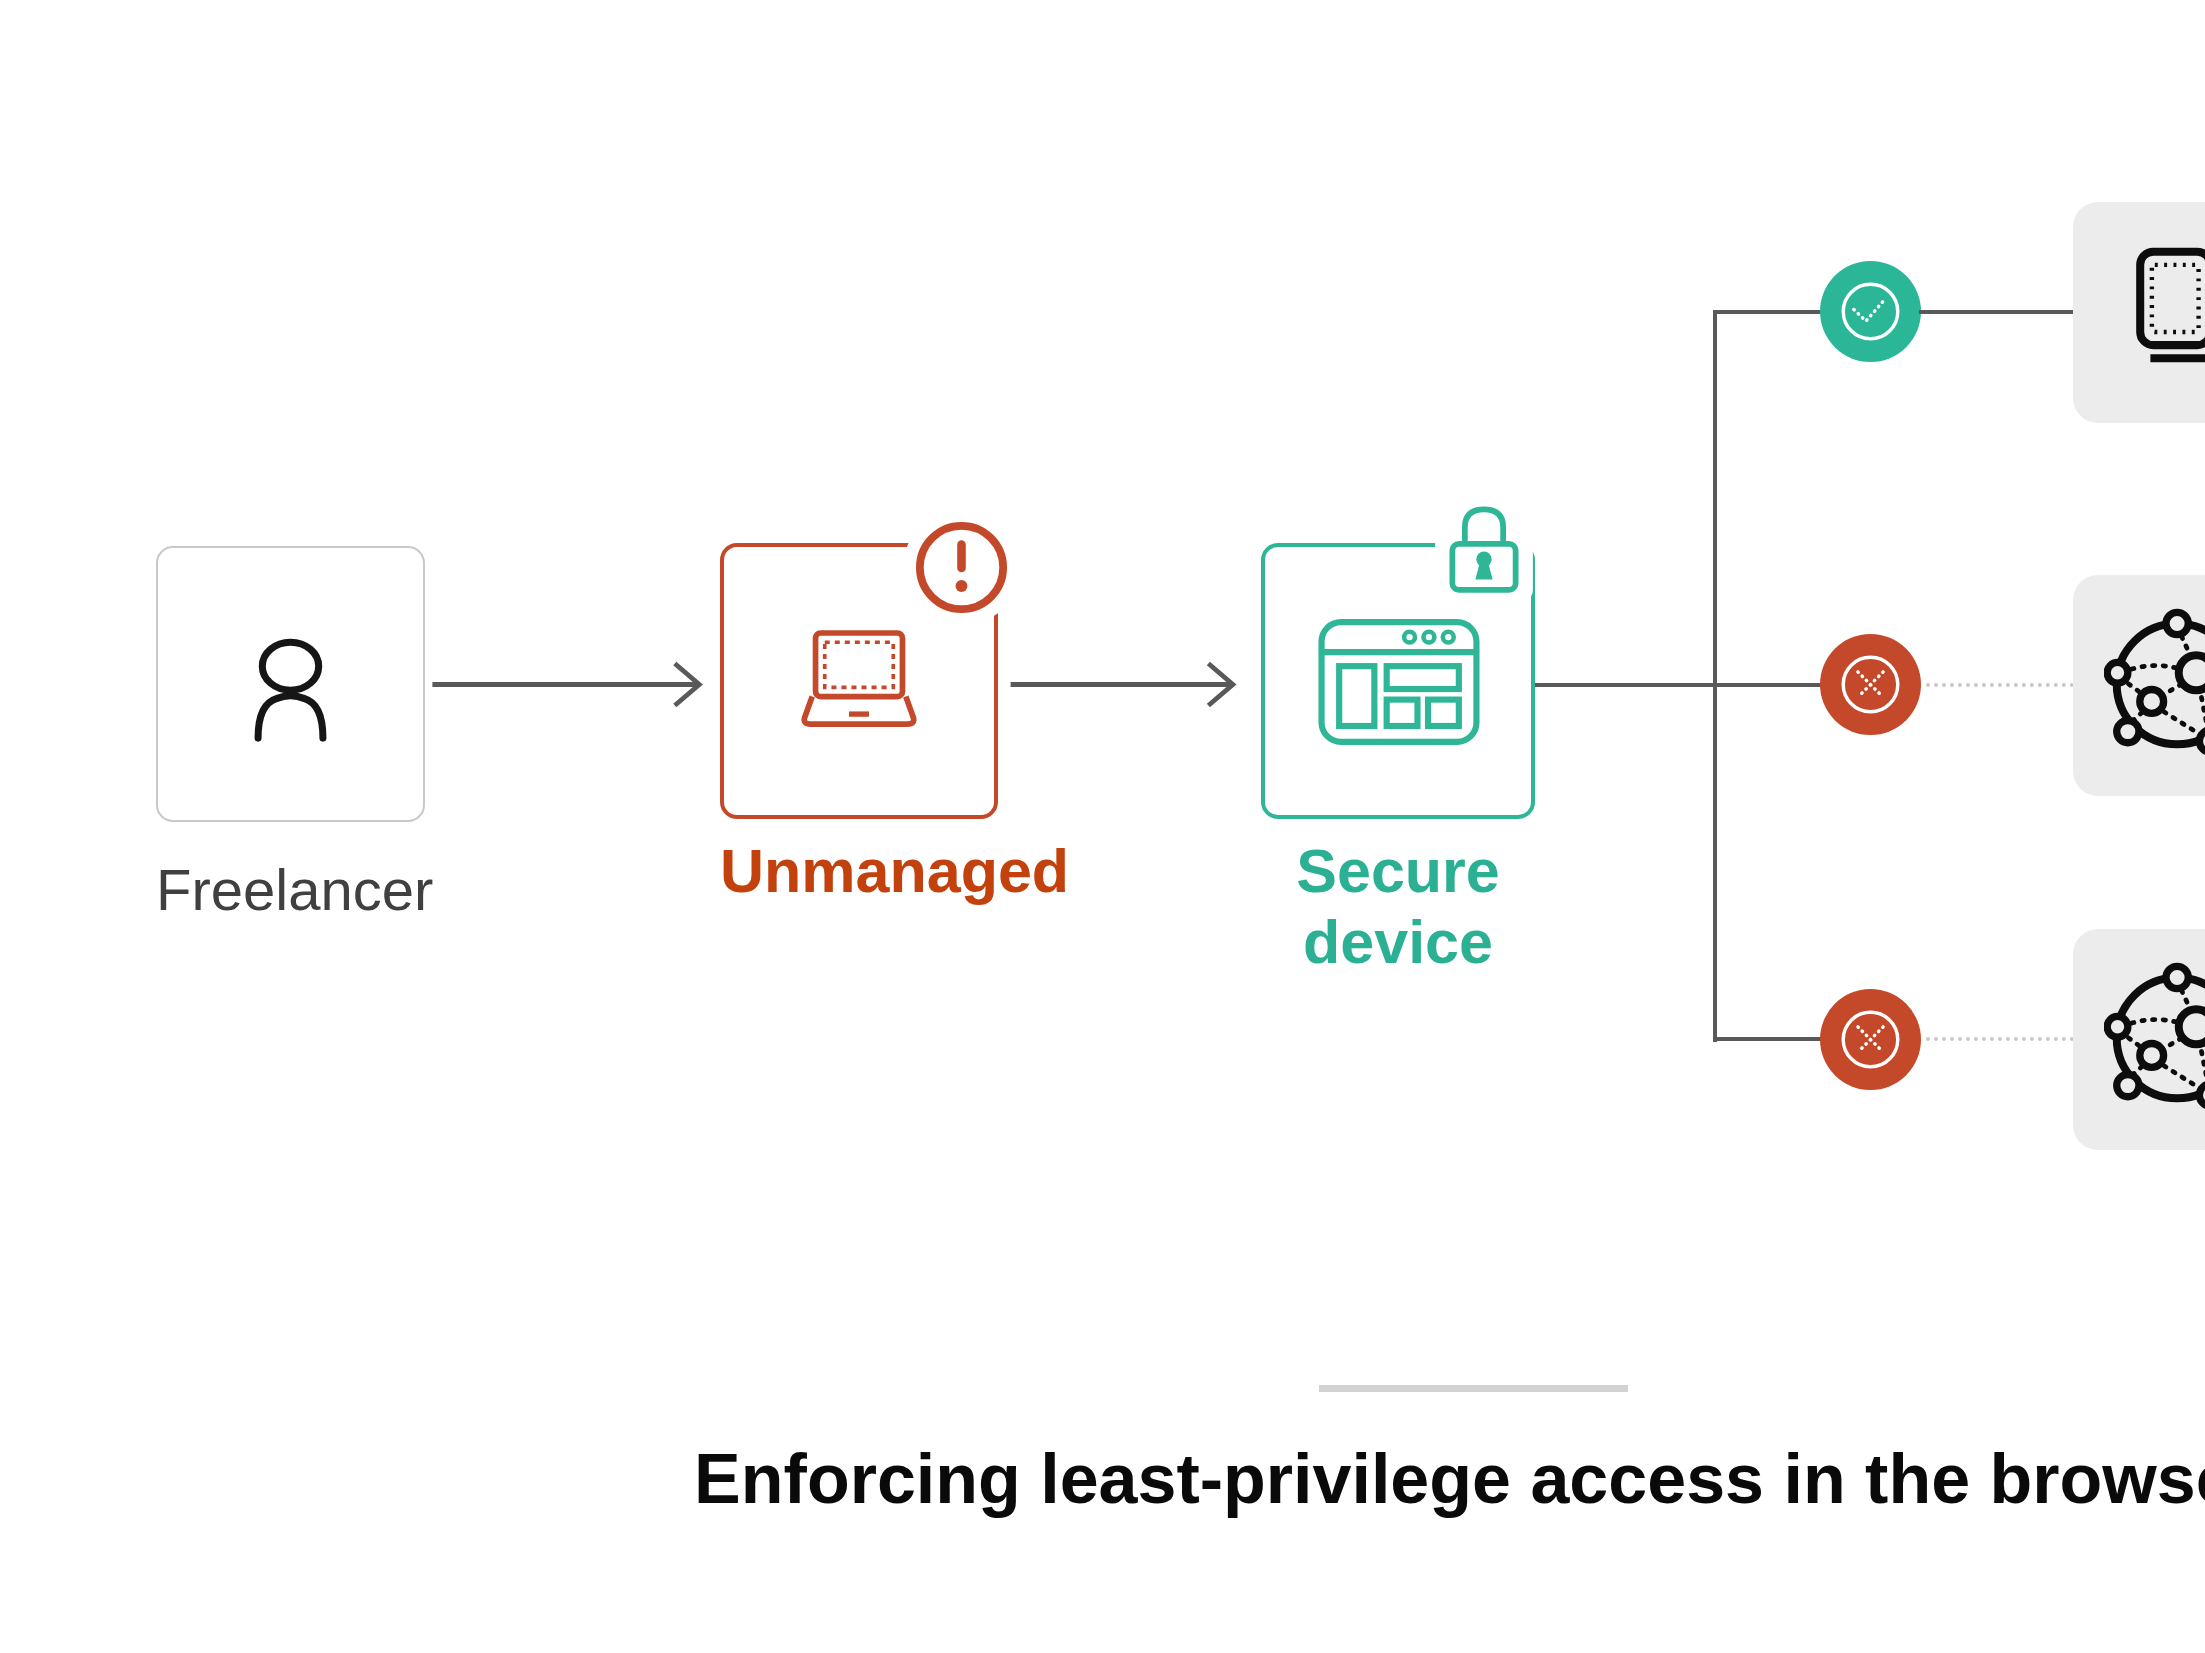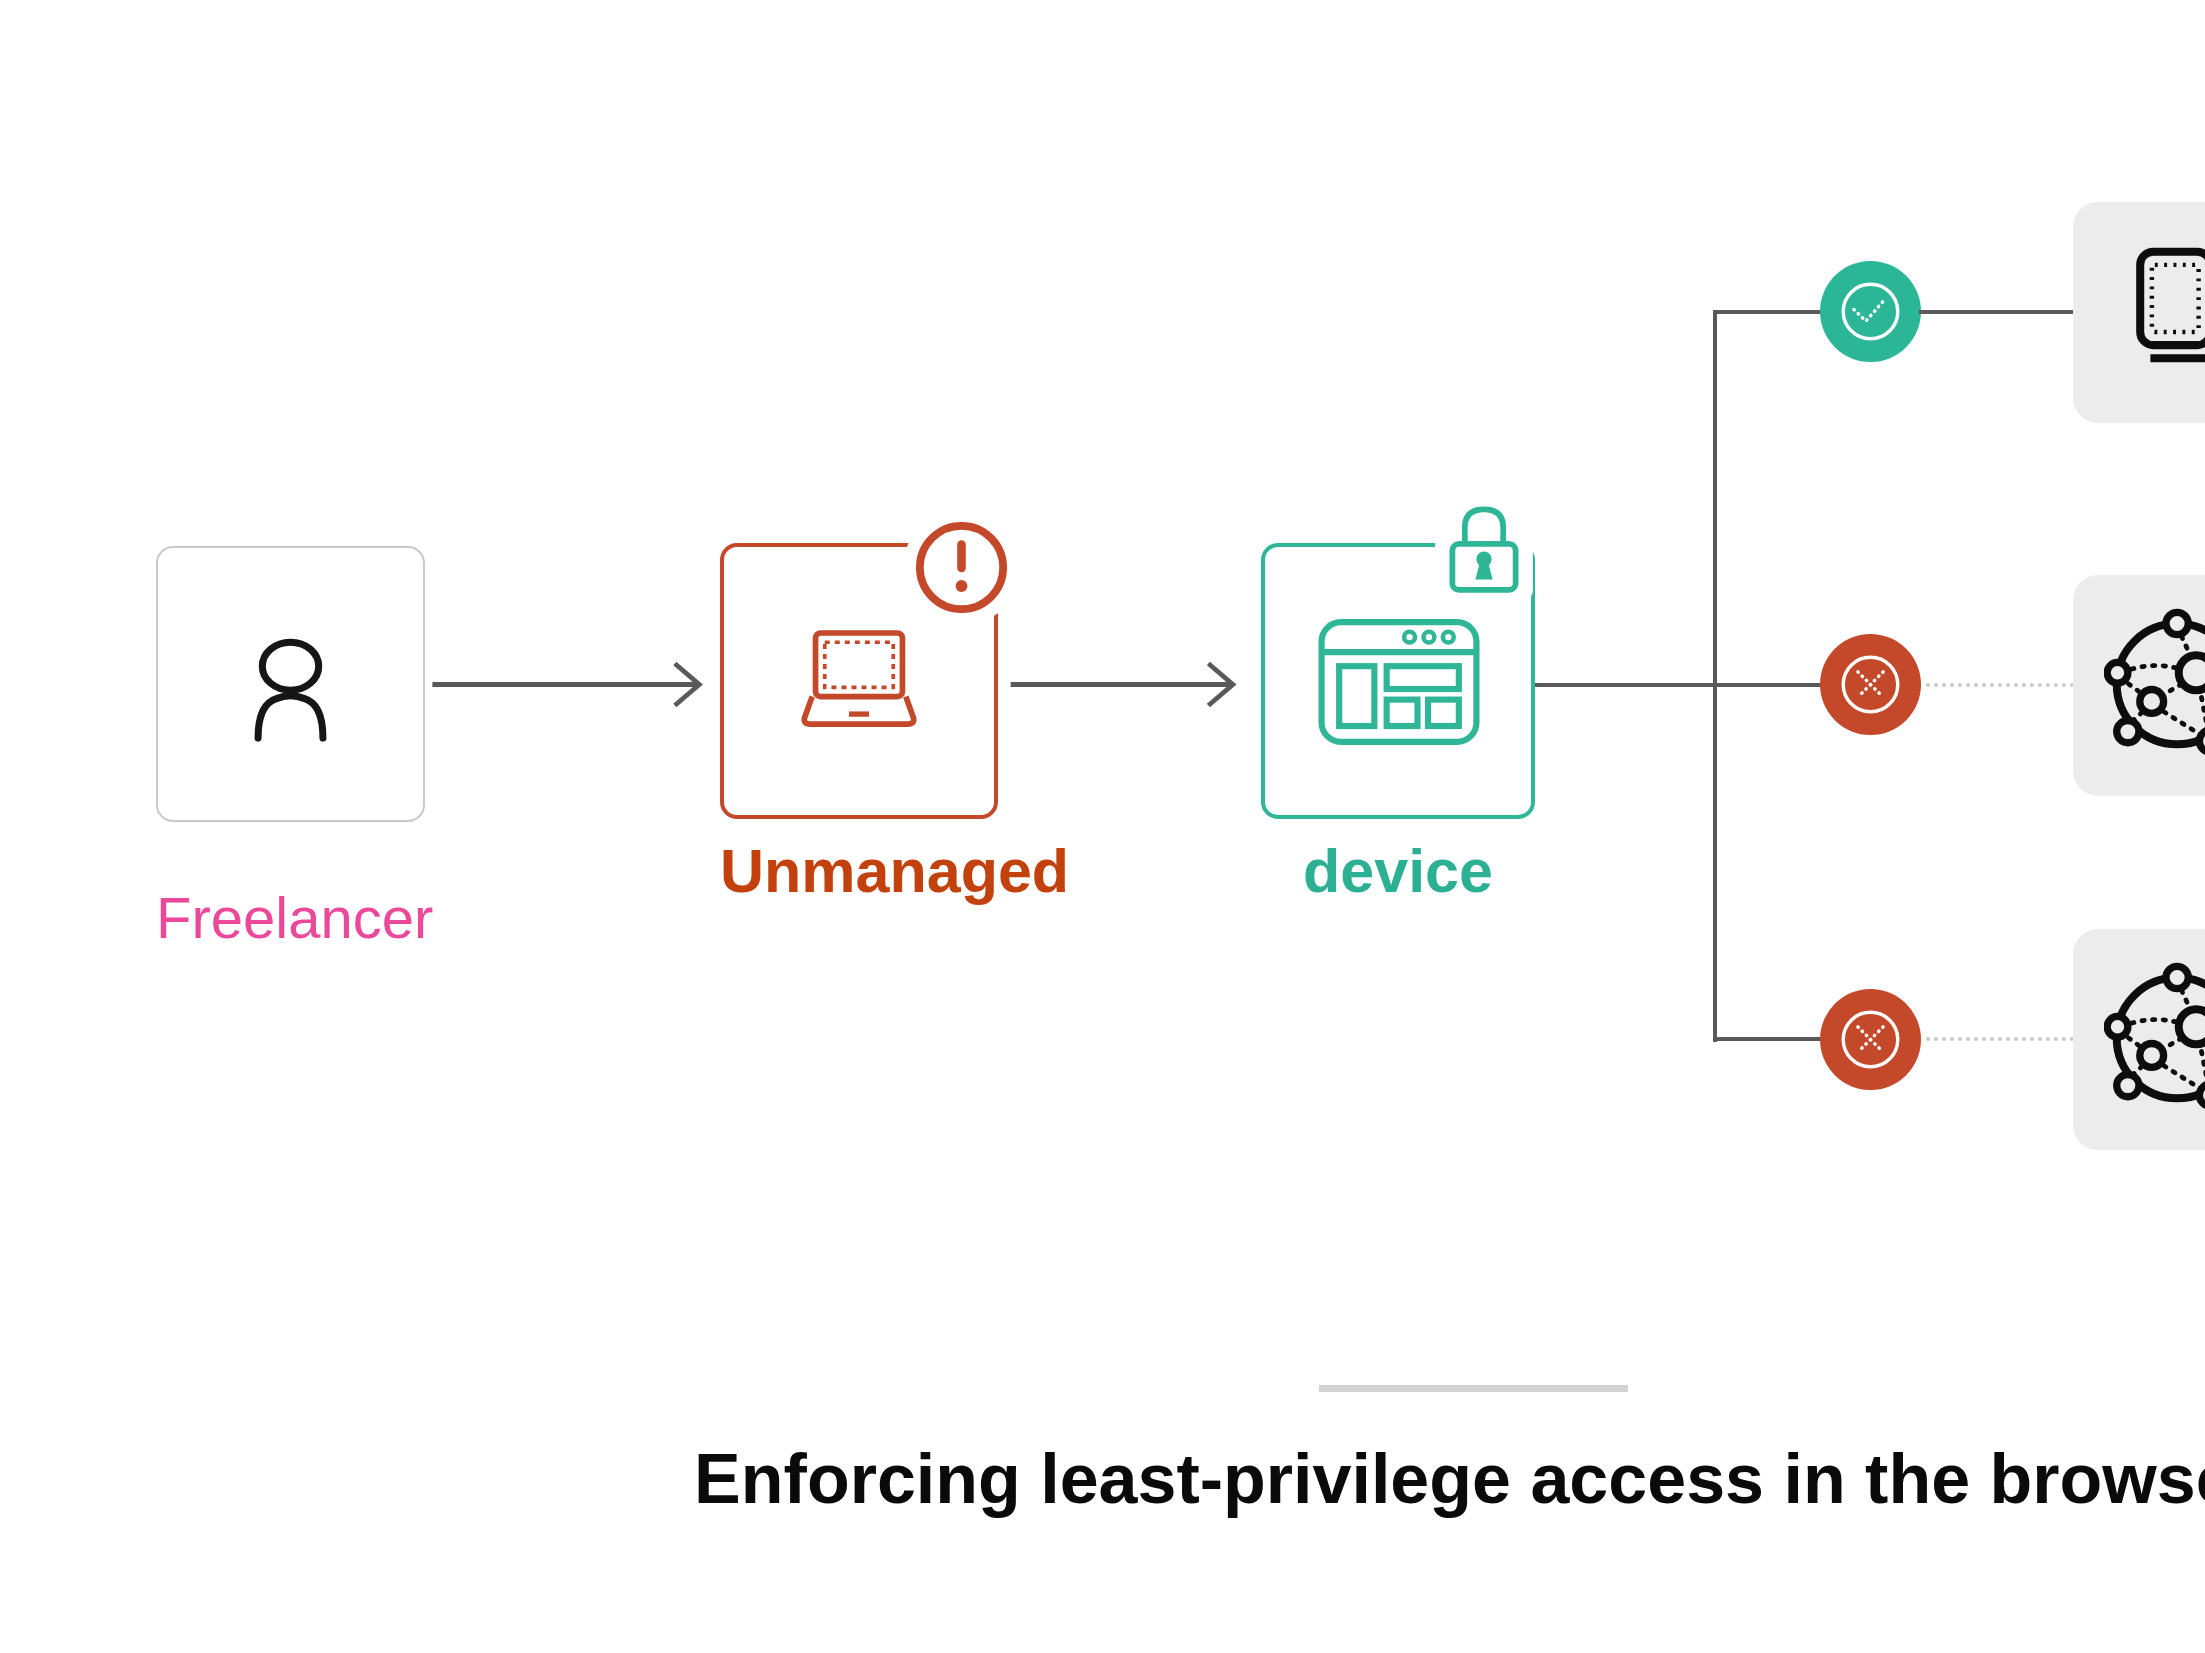--- a/index.html
+++ b/index.html
@@ -5,21 +5,21 @@
   html,body{margin:0;padding:0;background:#ffffff;}
   body{width:2941px;height:1654px;overflow:hidden;
        font-family:"Liberation Sans",sans-serif;}
   .stage{position:relative;width:2941px;height:1654px;background:#ffffff;}
   .abs{position:absolute;}
   .node-box{border-radius:17px;background:#ffffff;box-sizing:border-box;}
   .box-freelancer{border:2.6px solid #C9C9C9;}
   .box-unmanaged{border:4px solid #C4482A;}
   .box-secure{border:4px solid #2FB697;}
   .node-label{text-align:center;font-size:58px;letter-spacing:0px;}
-  .label-dark{color:#ec4899;font-weight:500;margin-top:28px;}
+  .label-dark{color:#404040;font-weight:500;}
   .label-red{color:#c2410c;font-weight:700;font-size:61px;line-height:71px;}
   .label-teal{color:#2BB093;font-weight:700;font-size:61px;line-height:71px;}
   .gline{background:#595959;}
   .dotline{border-top:4.9px dotted #C9C9C9;height:0;}
   .dest-box{width:221px;height:221px;background:#ECECEC;border-radius:25px;
             display:flex;align-items:center;justify-content:center;}
   .caption{font-size:70px;font-weight:700;color:#0a0a0a;white-space:nowrap;
            transform:translateX(-50%);}
   .divider{background:#D2D2D2;}
   svg{display:block;}
@@ -88,20 +88,21 @@
   </svg>
 
   <svg class="abs" style="left:1431px;top:496px;" width="106" height="115" viewBox="0 0 110 120">
     <rect x="4" y="2" width="102" height="108" rx="12" fill="#ffffff"></rect>
     <path d="M 35 52 L 35 33 Q 35 14 55 14 Q 75 14 75 33 L 75 52" fill="#ffffff" stroke="#2FB697" stroke-width="6"></path>
     <rect x="22" y="50" width="66" height="48" rx="7" fill="#ffffff" stroke="#2FB697" stroke-width="6"></rect>
     <circle cx="55" cy="66" r="8" fill="#2FB697"></circle>
     <path d="M 50.5 70 L 46 87 L 64 87 L 59.5 70 Z" fill="#2FB697"></path>
   </svg>
   <div class="abs node-label label-teal" style="left:1261px;top:836px;width:274px;">
+    <div>Secure</div>
     <div>device</div>
   </div>
 
   <div class="abs gline" style="left:1535px;top:683px;width:287px;height:4.4px;"></div>
   <div class="abs gline" style="left:1713px;top:310px;width:4.4px;height:732px;"></div>
   <div class="abs gline" style="left:1713px;top:310px;width:109px;height:4.4px;"></div>
   <div class="abs gline" style="left:1713px;top:1037px;width:109px;height:4.4px;"></div>
 
   <svg class="abs" style="left:1820px;top:261px;" width="101" height="101" viewBox="0 0 100 100">
     <circle cx="50" cy="50" r="50" fill="#2BB697"></circle>

